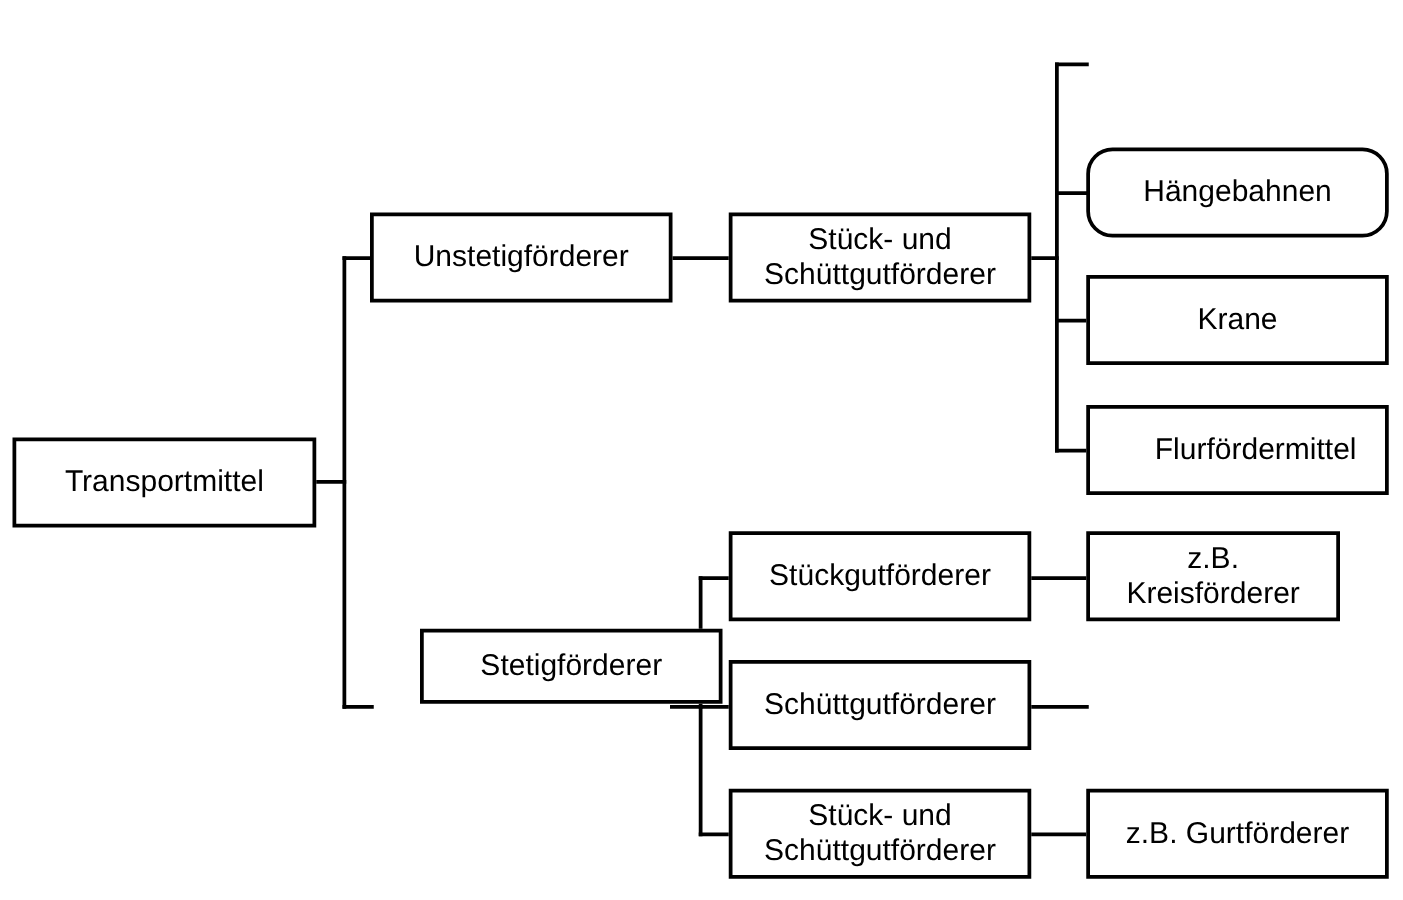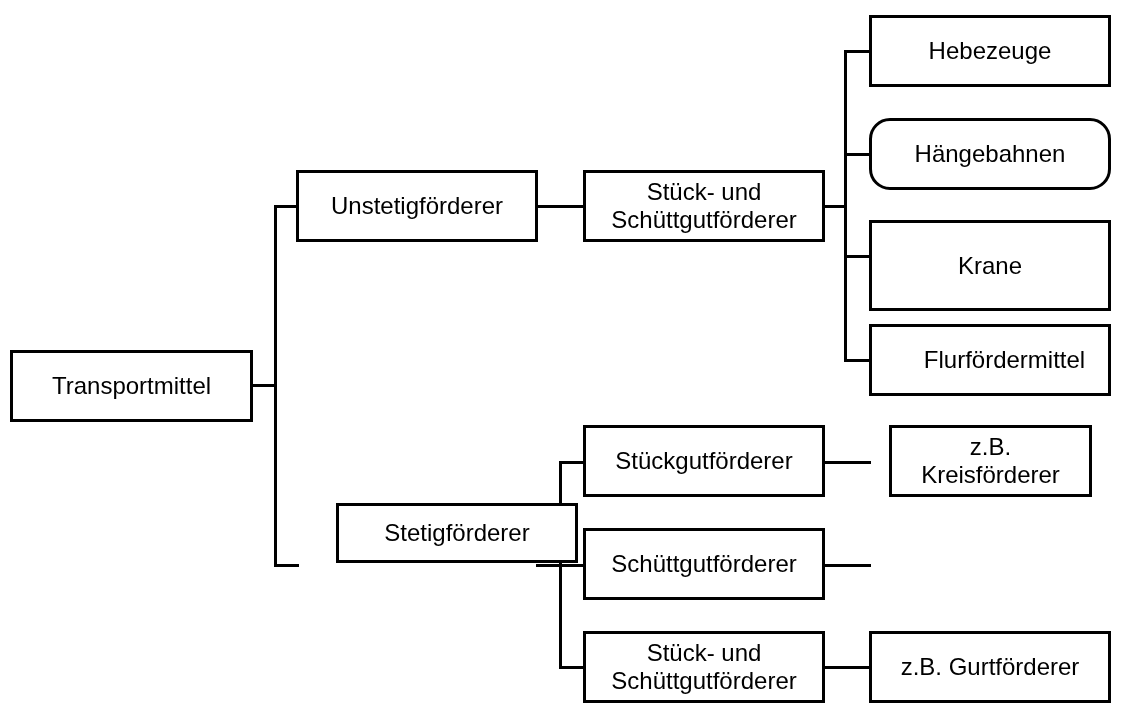--- a/index.html
+++ b/index.html
@@ -97,37 +97,34 @@
 
   <div class="node" style="left:583px; top:528px; width:242px; height:72px;">
     <span class="label">Schüttgutförderer</span>
   </div>
 
   <div class="node" style="left:583px; top:631px; width:242px; height:72px;">
     <span class="label">Stück- und
 Schüttgutförderer</span>
   </div>
 
-  <div class="node" style="left:869px; top:15px; width:242px; height:72px;">
-    <span class="label">Hebezeuge</span>
-  </div>
 
   <div class="node" style="left:869px; top:118px; width:242px; height:72px;border-radius:21px;">
     <span class="label">Hängebahnen</span>
   </div>
 
-  <div class="node" style="left:869px; top:220px; width:242px; height:91px;">
+  <div class="node" style="left:869px; top:220px; width:242px; height:72px;">
     <span class="label">Krane</span>
   </div>
 
   <div class="node" style="left:869px; top:324px; width:242px; height:72px;padding-left:29px;">
     <span class="label">Flurfördermittel</span>
   </div>
 
-  <div class="node" style="left:869px; top:425px; width:203px; height:72px;margin-left:20px;">
+  <div class="node" style="left:869px; top:425px; width:203px; height:72px;">
     <span class="label">z.B. Kreisförderer</span>
   </div>
 
 
   <div class="node" style="left:869px; top:631px; width:242px; height:72px;">
     <span class="label">z.B. Gurtförderer</span>
   </div>
 
 </div>
 

